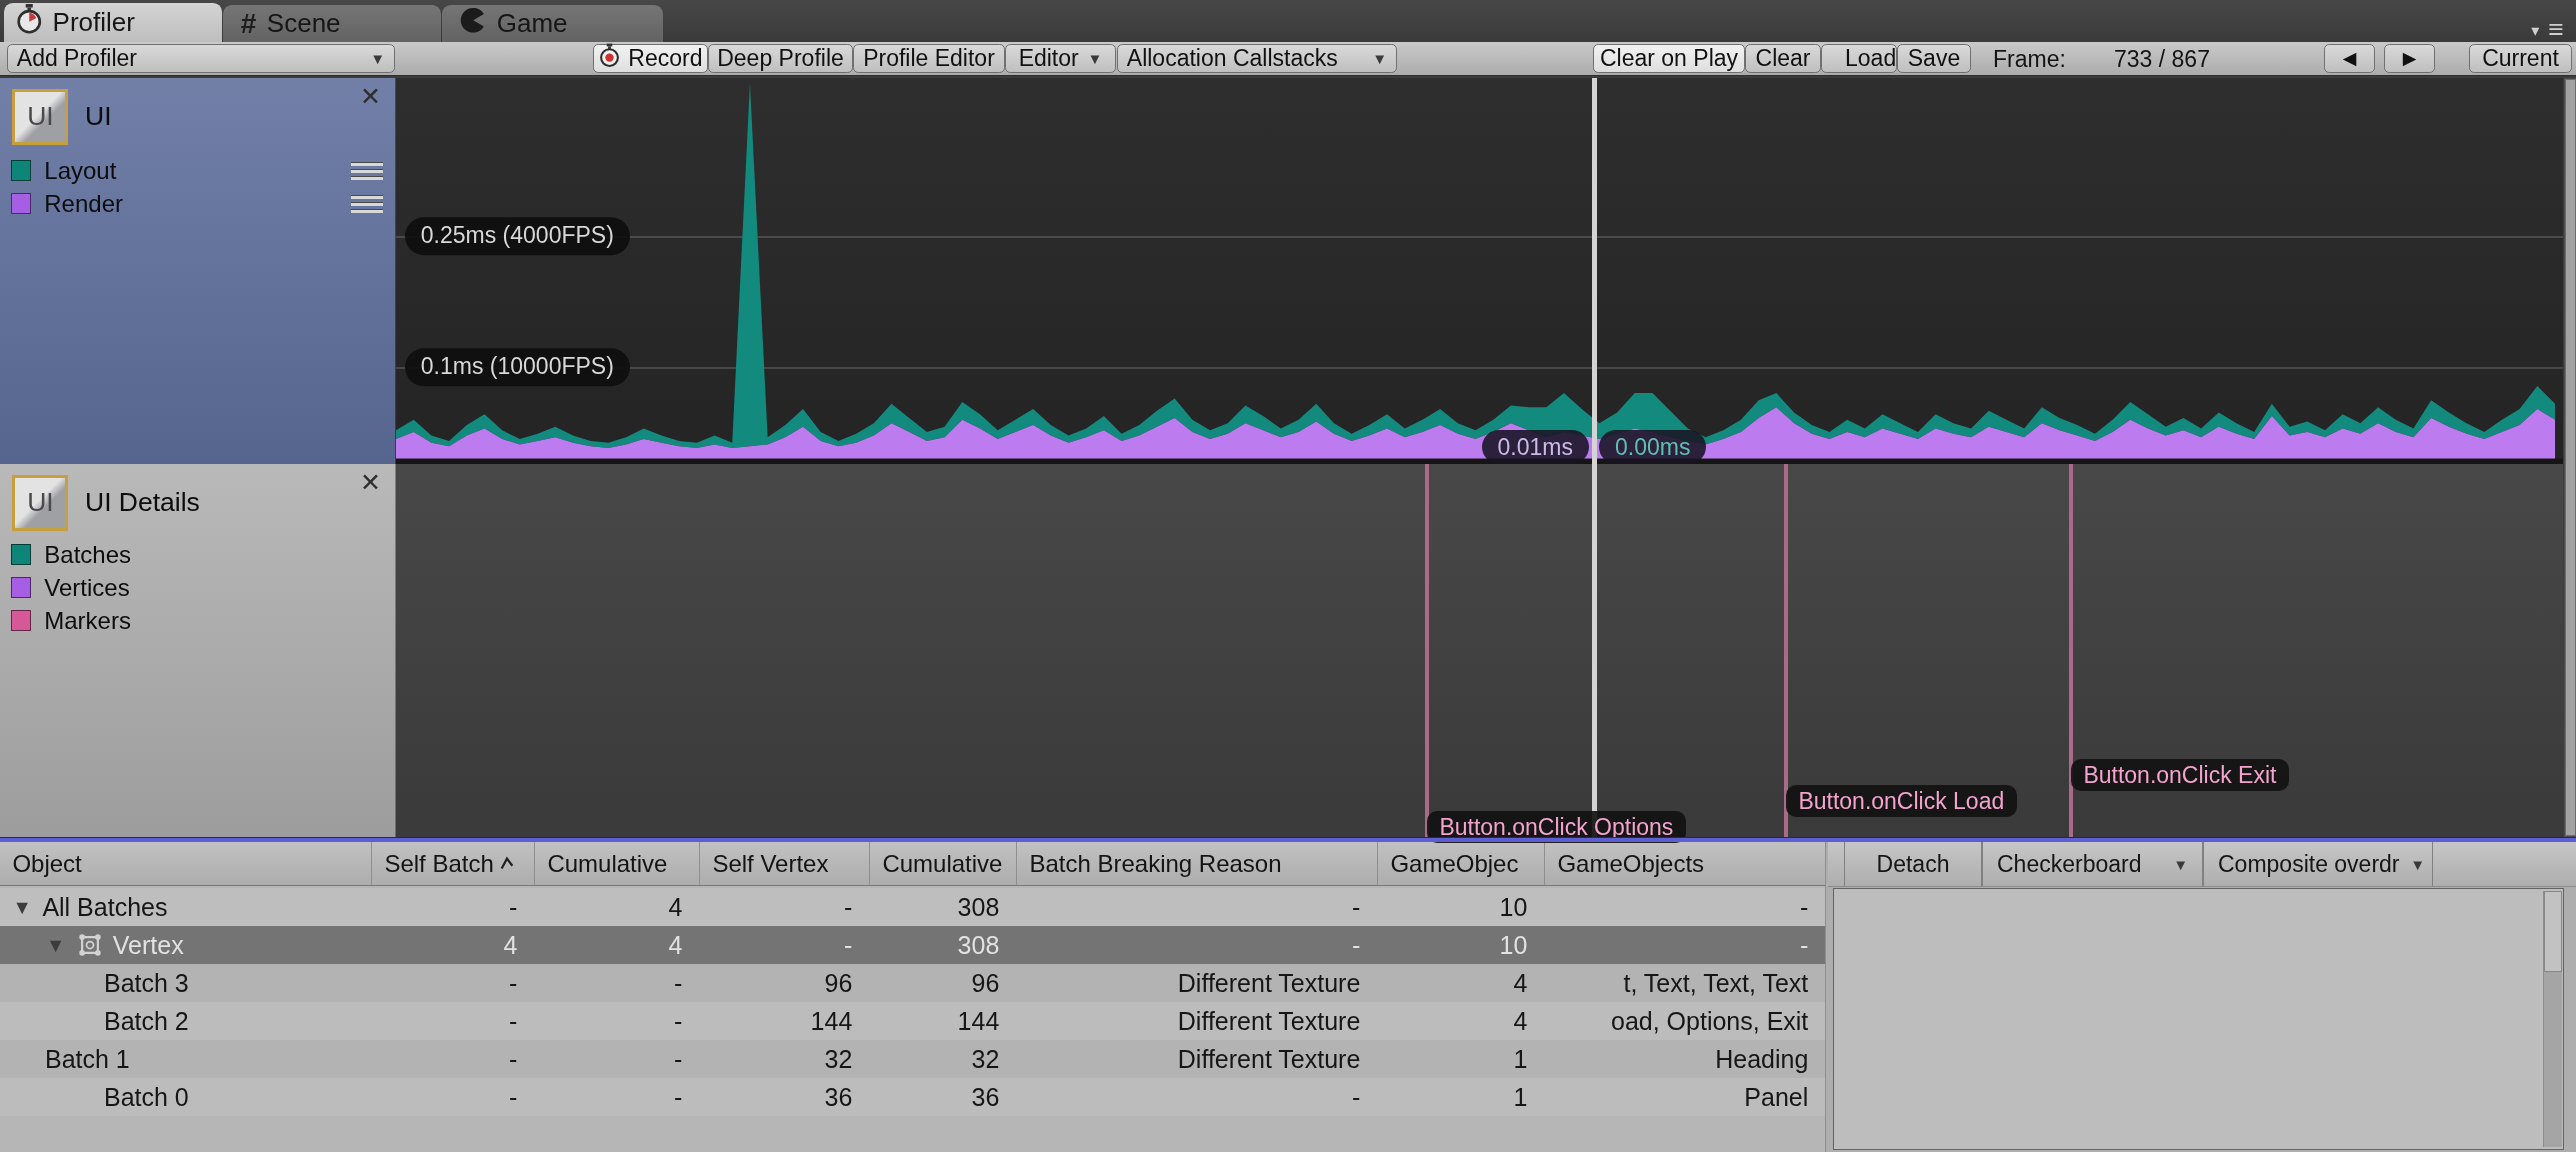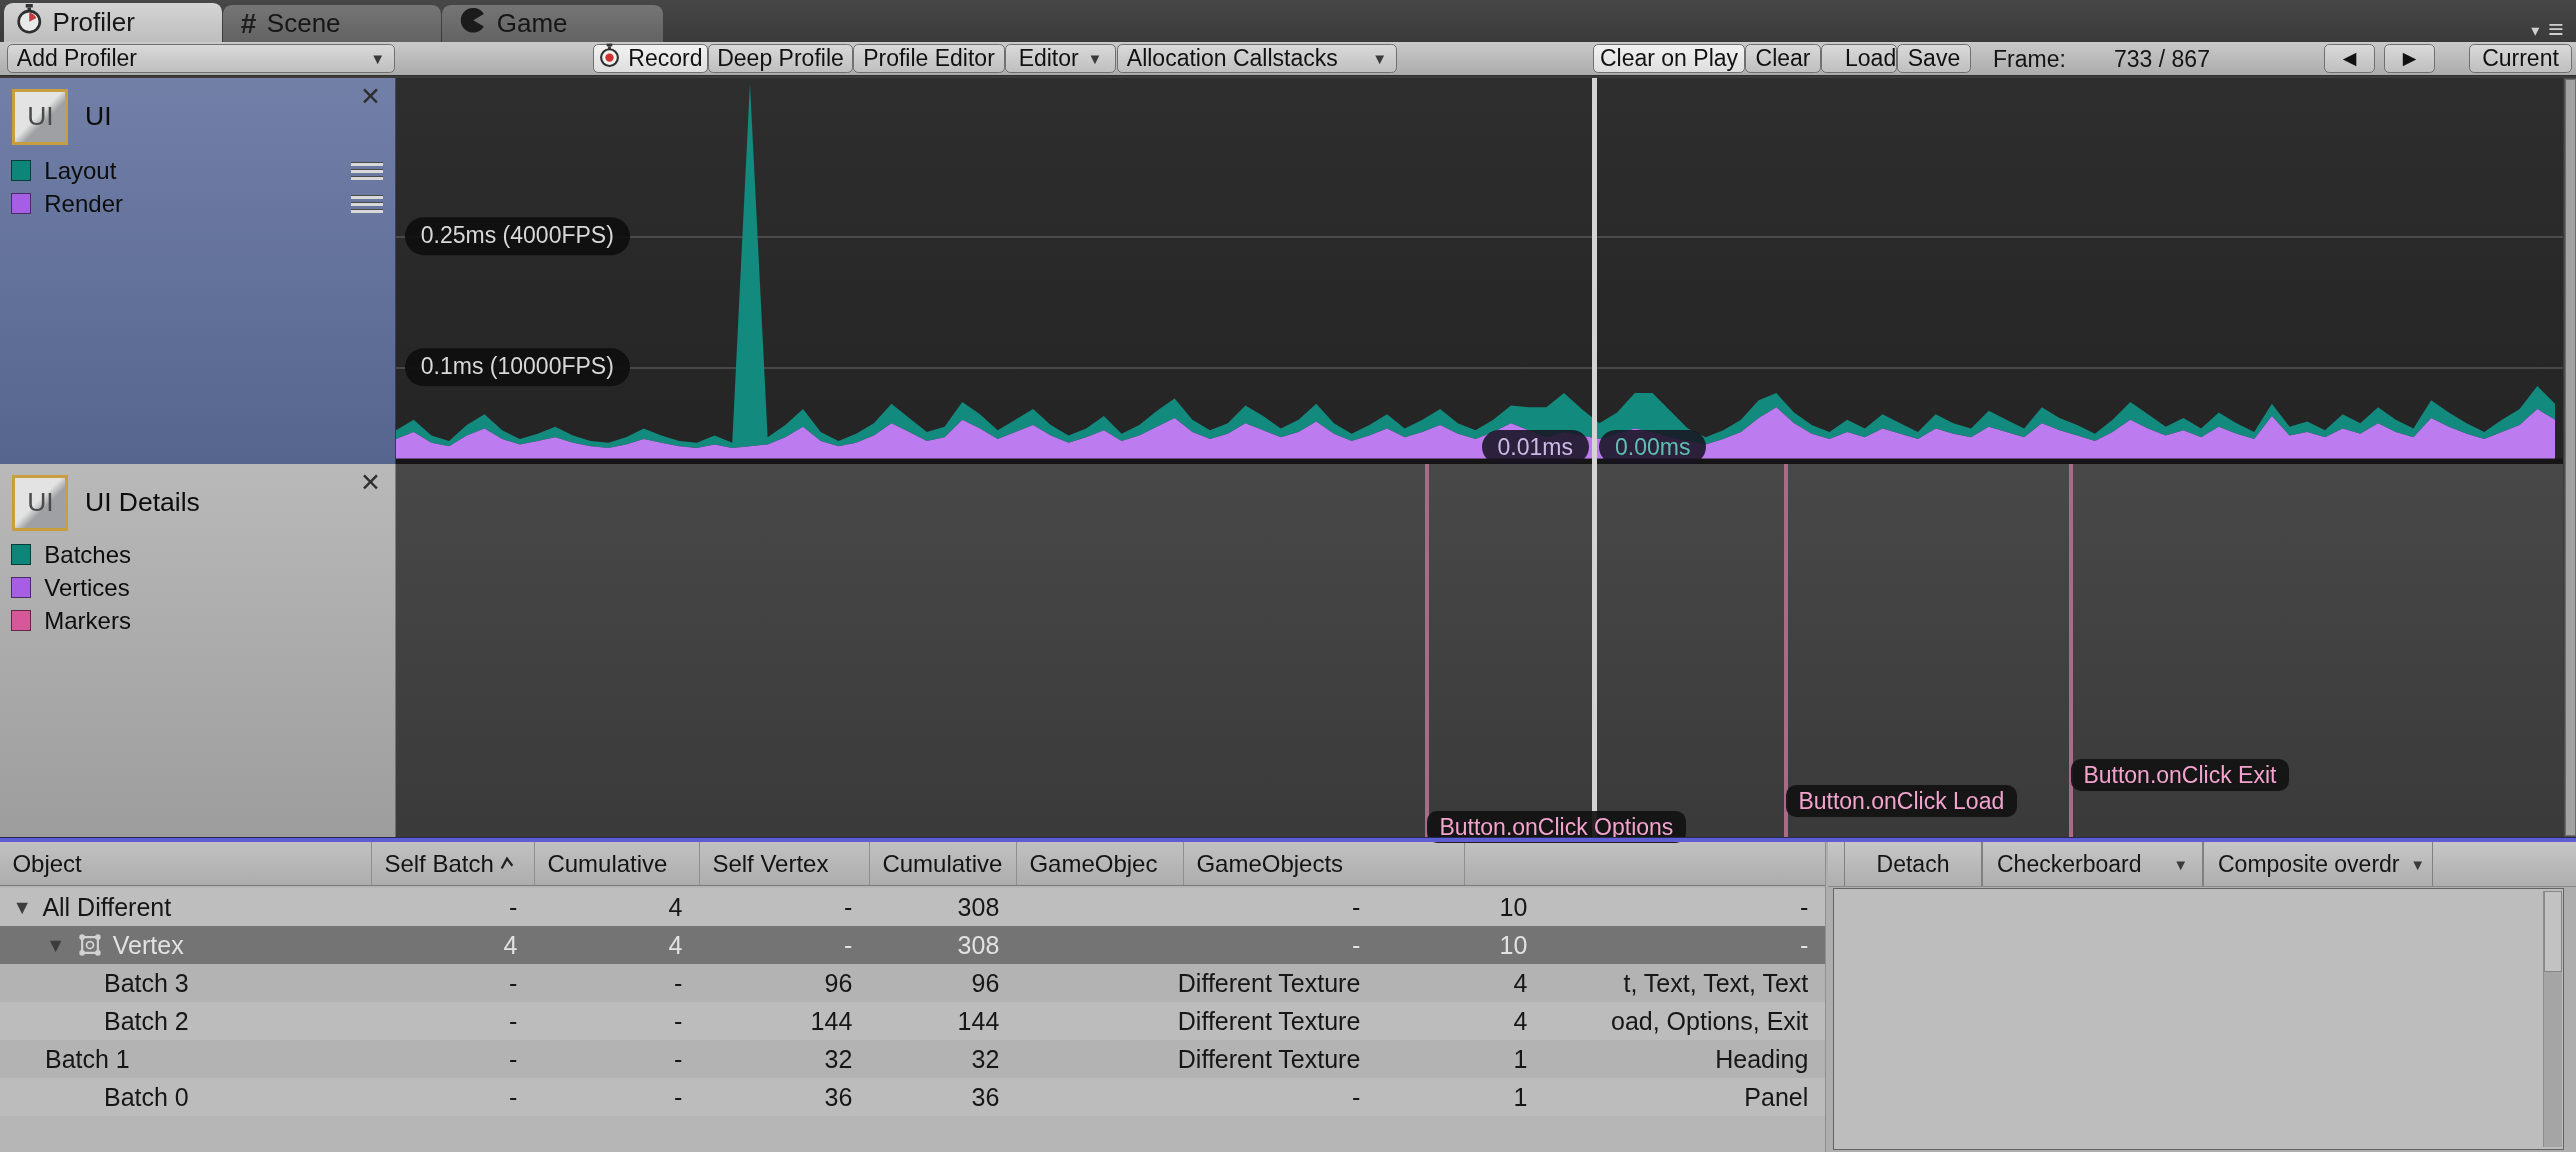--- a/index.html
+++ b/index.html
@@ -259,32 +259,35 @@
           </div>
           <div class="th" style="width: 165px;">
             <span>Cumulative</span>
           </div>
           <div class="th" style="width: 170px;">
             <span>Self Vertex</span>
           </div>
           <div class="th" style="width: 147px;">
             <span>Cumulative</span>
           </div>
+          <div class="th" style="width: 361px;">
+            <span>Batch Breaking Reason</span>
+          </div>
           <div class="th" style="width: 167px;">
             <span>GameObjec</span>
           </div>
           <div class="th" style="width: 281px;">
             <span>GameObjects</span>
           </div>
         </div>
       <div id="tbody">
           <div class="tr" style="background: rgb(190, 190, 190);">
             <div class="td cell0" style="width: 372px; padding-left: 12.4px;">
               <span class="tri">▼</span>
-              <span>All Different</span>
+              <span>All Batches</span>
             </div>
             <div class="td num" style="width: 163px;">-</div>
             <div class="td num" style="width: 165px;">4</div>
             <div class="td num" style="width: 170px;">-</div>
             <div class="td num" style="width: 147px;">308</div>
             <div class="td num" style="width: 361px;">-</div>
             <div class="td num" style="width: 167px;">10</div>
             <div class="td num" style="width: 281px;">-</div>
           </div>
           <div class="tr selected" style="background: rgb(116, 116, 116);">

